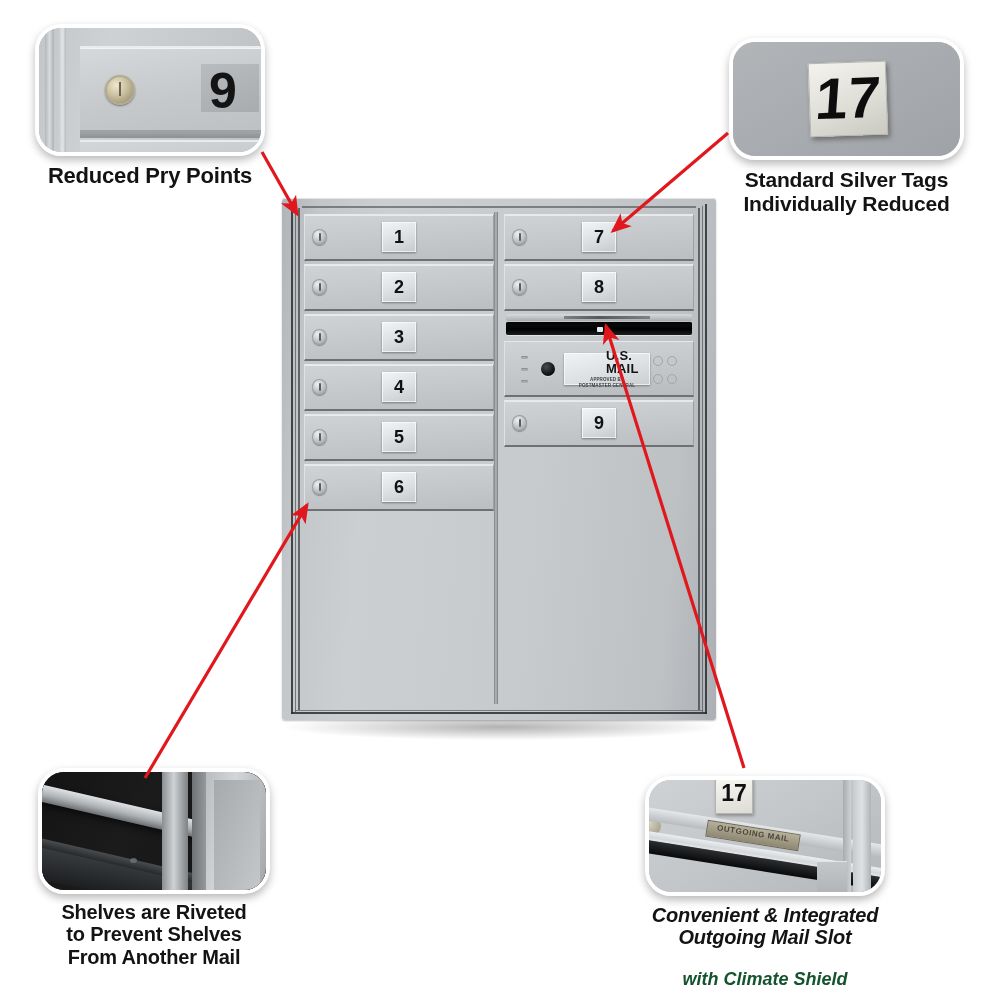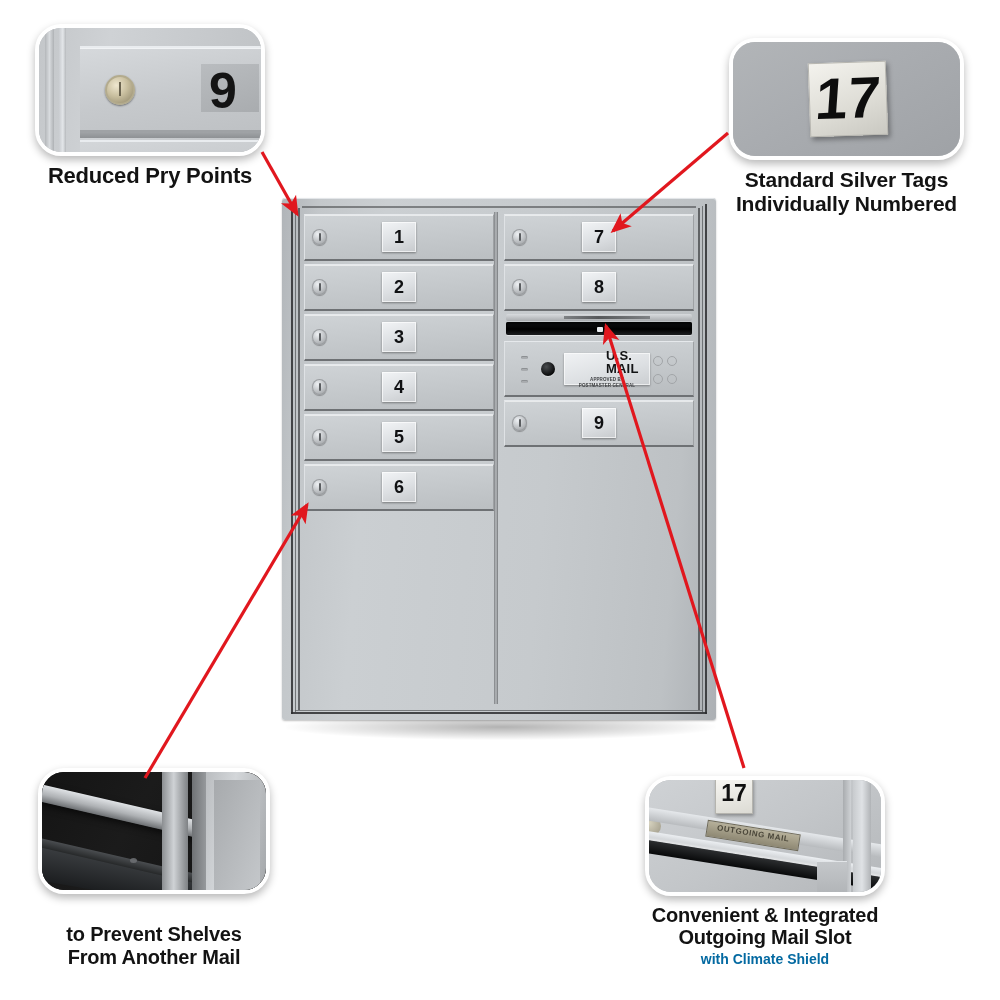--- a/index.html
+++ b/index.html
@@ -29,25 +29,25 @@
     width:100%;
     text-align:center;
     font-weight:bold;
     color:#131313;
     line-height:1.12;
     letter-spacing:-0.2px;
     font-family:"Liberation Sans", sans-serif;
   }
   .caption .sub{
     display:block;
-    font-size:14px;
+    font-size:18px;
     font-weight:bold;
-    color:#0369a1;
+    color:#14532d;
     letter-spacing:0;
-    margin-top:3px;
+    margin-top:20px;
   }
 
   
   .p1-bg{position:absolute;inset:0;background:linear-gradient(100deg,#c3c6c9 0%,#cfd2d5 30%,#c6c9cc 70%,#bfc2c5 100%);}
   .p1-railA{position:absolute;left:6px;top:0;width:9px;height:100%;background:linear-gradient(90deg,#b4b7ba,#d8dbde 50%,#aeb1b4);}
   .p1-railB{position:absolute;left:20px;top:0;width:7px;height:100%;background:linear-gradient(90deg,#c9ccd0,#e3e6e9 55%,#b6b9bc);}
   .p1-door{position:absolute;left:41px;top:18px;right:-8px;height:82px;background:linear-gradient(170deg,#d6d9dc,#c6c9cc 55%,#bec1c4);border-top:2px solid #e9ecef;border-bottom:2px solid #9fa2a5;box-shadow:inset 0 1px 0 #f1f3f5;}
   .p1-door2{position:absolute;left:41px;top:112px;right:-8px;height:40px;background:linear-gradient(170deg,#d3d6d9,#c2c5c8);border-top:2px solid #e9ecef;}
   .p1-gap{position:absolute;left:41px;top:102px;right:-8px;height:8px;background:linear-gradient(180deg,#a7aaad,#8e9194);}
   .p1-lock{position:absolute;left:66px;top:47px;width:26px;height:26px;border-radius:50%;
@@ -221,37 +221,37 @@
 
   <div class="callout" style="left:729px;top:38px;width:235px;">
     <div class="photo" style="width:235px;height:122px;">
       <div class="p2-bg"></div>
       <div class="p2-plate">
         <span>17</span>
       </div>
     </div>
     <div class="caption" style="top:130px;font-size:21px;">
       <span>Standard Silver Tags</span><br>
-      <span>Individually Numbered</span>
+      <span>Individually Reduced</span>
     </div>
   </div>
 
   <div class="callout" style="left:38px;top:768px;width:232px;">
     <div class="photo" style="width:232px;height:126px;background:#141414;">
       <div class="p3-bg"></div>
       <div class="p3-floor"></div>
       <div class="p3-shelf2"></div>
       <div class="p3-shelf"></div>
       <div class="p3-rivet"></div>
       <div class="p3-postA"></div>
       <div class="p3-postB"></div>
       <div class="p3-doorR"></div>
     </div>
     <div class="caption" style="top:133px;font-size:20px;">
-      <br>
+      <span>Shelves are Riveted</span><br>
       <span>to Prevent Shelves</span><br>
       <span>From Another Mail</span>
     </div>
   </div>
 
   <div class="callout" style="left:645px;top:776px;width:240px;">
     <div class="photo" style="width:240px;height:120px;">
       <div class="p4-bg"></div>
       <div class="p4-lock"></div>
       <div class="p4-topband"></div>
@@ -260,21 +260,21 @@
       <div class="p4-plate">
         <span>OUTGOING MAIL</span>
       </div>
       <div class="p4-edgeR"></div>
       <div class="p4-edgeR2"></div>
       <div class="p4-lowdoor"></div>
       <div class="p4-tag">
         <span>17</span>
       </div>
     </div>
-    <div class="caption" style="top:128px;font-size:20px;">
+    <div class="caption" style="top:128px;font-size:20px;font-style:italic;">
       <span>Convenient &amp; Integrated</span><br>
       <span>Outgoing Mail Slot</span>
       <span class="sub">with Climate Shield</span>
     </div>
   </div>
 
   <div id="unit">
     <div class="unit-shadow"></div>
     <div class="cabinet">
       <div class="bevel bev-l1"></div>

